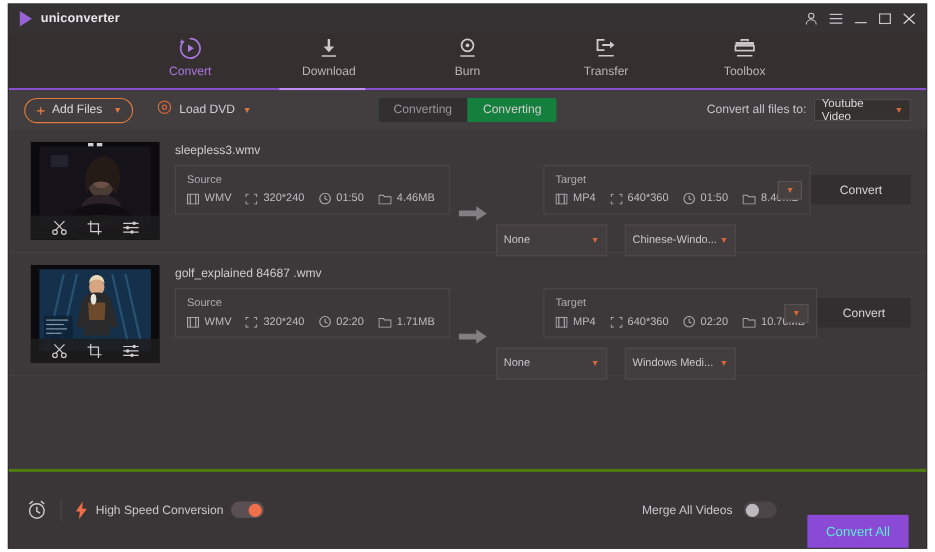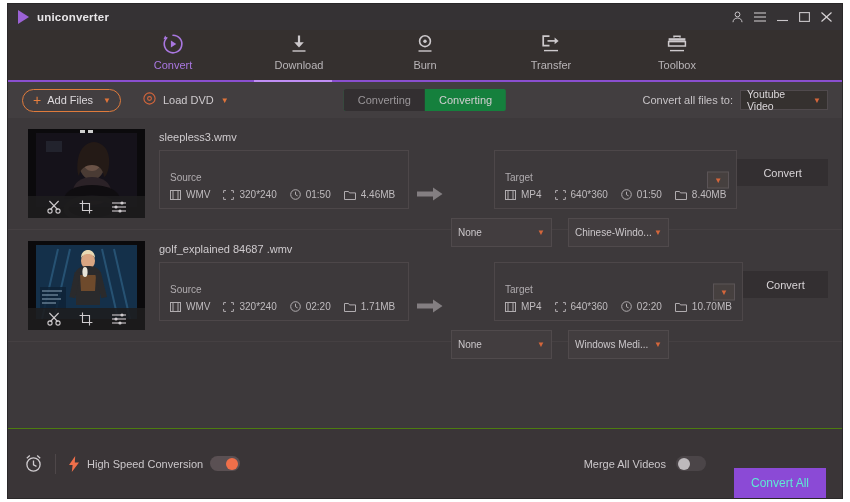--- a/index.html
+++ b/index.html
@@ -114,21 +114,21 @@
   .thumb .scene { position: absolute; inset: 0; }
   .thumb .bar {
     position: absolute; left: 0; right: 0; bottom: 0; height: 22px;
     background: rgba(30,28,30,.88);
     display: flex; align-items: center; justify-content: center; gap: 18px;
   }
   .thumb .bar svg { cursor: pointer; }
   .info { margin-left: 14px; flex: 0 0 250px; padding-top: 2px; }
   .fname { font-size: 11px; color: #cfcbce; margin-bottom: 7px; }
   .panel {
-    border: 1px solid #4d4749; padding: 21px 10px 8px;
+    border: 1px solid #4d4749; padding: 7px 10px 8px;
     position: relative;
   }
   .panel .cap { font-size: 10px; color: #b0acaf; margin-bottom: 6px; }
   .metarow { display: flex; align-items: center; gap: 13px; }
   .meta { display: flex; align-items: center; gap: 5px; font-size: 10px; color: #bfbbbe; }
   .meta svg { flex: 0 0 auto; }
   .arrow-wrap {
     flex: 0 0 42px; display: flex; align-items: center; justify-content: center;
     height: 89px; margin-top: 20px;
   }
@@ -152,21 +152,21 @@
     margin-left: auto; margin-top: 30px;
     width: 92px; height: 27px; background: #332f31;
     color: #d8d4d7; font-size: 11px;
     display: flex; align-items: center; justify-content: center;
     cursor: pointer;
   }
 
   
   .bottom {
     flex: 0 0 46px; background: #3a3537;
-    border-top: 1px solid #4d7c0f;
+    border-top: 3px solid #4d7c0f;
     display: flex; align-items: center; padding: 0 16px;
   }
   .bdiv { width: 1px; height: 20px; background: #4e4749; margin: 0 12px; }
   .hs { display: flex; align-items: center; gap: 7px; }
   .hs .t { font-size: 11px; color: #cbc7ca; }
   .toggle {
     width: 30px; height: 15px; border-radius: 8px;
     background: #4b4548; position: relative; cursor: pointer;
   }
   .toggle .knob {

